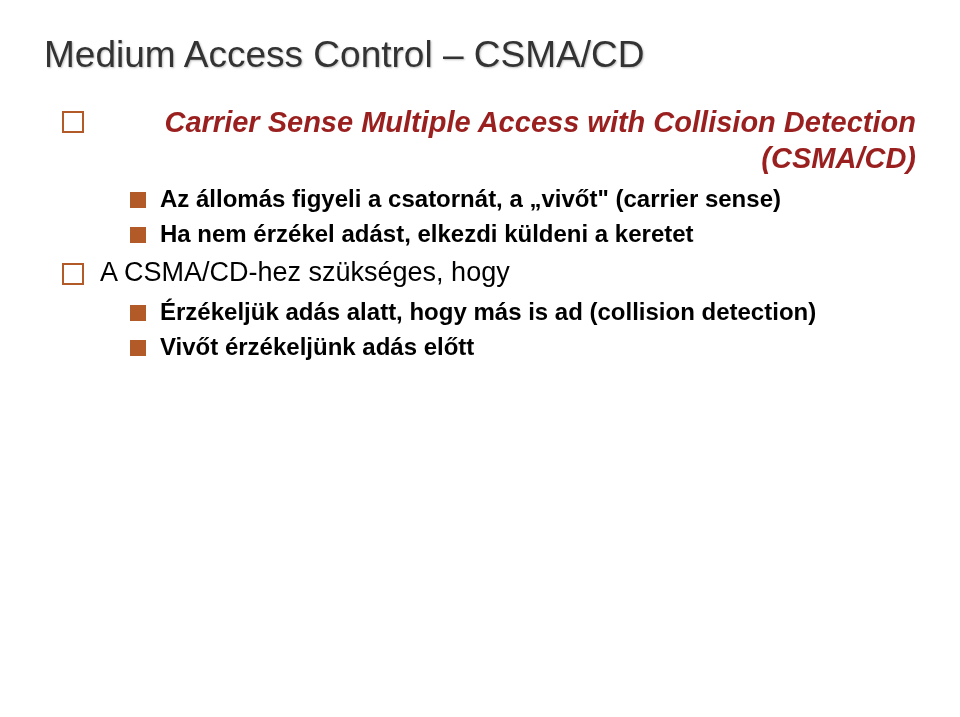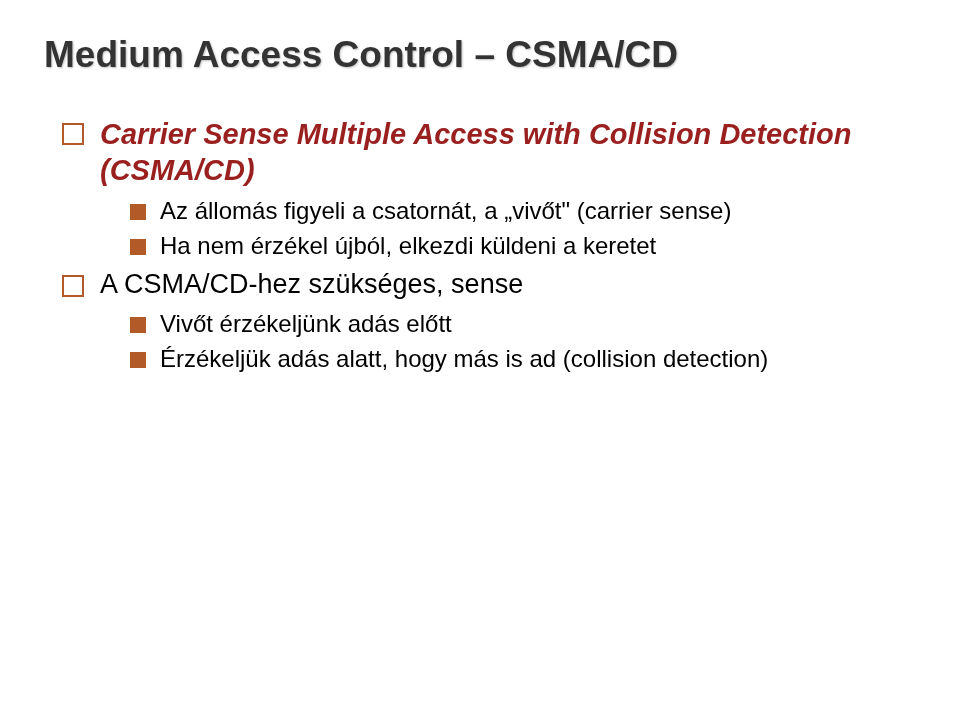--- a/index.html
+++ b/index.html
@@ -1,59 +1,59 @@
 <!DOCTYPE html>
 <html><head>
 <meta charset="utf-8">
 <style>
   * { margin: 0; padding: 0; box-sizing: border-box; }
   html, body { width: 960px; height: 717px; background: #fff; font-family: Verdana, Geneva, sans-serif; overflow: hidden; }
   .slide { width: 960px; height: 717px; padding: 34px 44px 34px 44px; position: relative; }
-  .title { font-size: 37px; color: #333; margin-bottom: 40px; font-weight: bold; text-shadow: 1px 1px 2px rgba(0,0,0,0.25); }
+  .title { font-size: 37px; color: #333; margin-bottom: 28px; font-weight: normal; text-shadow: 1px 1px 2px rgba(0,0,0,0.25); }
   .content { padding-left: 18px; }
   .lvl1 { display: flex; align-items: flex-start; margin-bottom: 6px; margin-top: 2px; }
   .lvl1 .bullet { width: 22px; height: 22px; border: 2.5px solid #b25a28; flex: 0 0 auto; margin-top: 7px; margin-right: 16px; }
-  .lvl1 .text { font-size: 29px; font-style: italic; font-weight: bold; color: #9a1f1f; line-height: 1.25; font-family: Verdana, sans-serif; }
+  .lvl1 .text { font-size: 29px; font-style: italic; font-weight: bold; color: #9a1f1f; line-height: 1.25; font-family: Verdana, sans-serif; text-align: right; }
   .lvl1.plain .text { font-weight: normal; font-style: normal; color: #000; font-size: 27px; }
   .lvl2-group { padding-left: 68px; margin-bottom: 6px; }
   .lvl2 { display: flex; align-items: flex-start; margin: 3px 0; }
   .lvl2 .bullet { width: 16px; height: 16px; background: #b25a28; flex: 0 0 auto; margin-top: 9px; margin-right: 14px; }
-  .lvl2 .text { font-size: 24px; color: #000; line-height: 1.35; }
+  .lvl2 .text { font-size: 24px; color: #000; line-height: 1.35; font-weight: bold; }
 </style>
 </head>
 <body>
 
 <div class="slide">
   <h1 class="title">Medium Access Control – CSMA/CD</h1>
   <div class="content">
 
     <div class="lvl1">
       <div class="bullet"></div>
       <div class="text">Carrier Sense Multiple Access with Collision Detection (CSMA/CD)</div>
     </div>
     <div class="lvl2-group">
       <div class="lvl2">
         <div class="bullet"></div>
         <div class="text">Az állomás figyeli a csatornát, a „vivőt" (carrier sense)</div>
       </div>
       <div class="lvl2">
         <div class="bullet"></div>
-        <div class="text">Ha nem érzékel újból, elkezdi küldeni a keretet</div>
+        <div class="text">Ha nem érzékel adást, elkezdi küldeni a keretet</div>
       </div>
     </div>
 
     <div class="lvl1 plain">
       <div class="bullet"></div>
-      <div class="text">A CSMA/CD-hez szükséges, sense</div>
+      <div class="text">A CSMA/CD-hez szükséges, hogy</div>
     </div>
     <div class="lvl2-group">
       <div class="lvl2">
         <div class="bullet"></div>
-        <div class="text">Vivőt érzékeljünk adás előtt</div>
+        <div class="text">Érzékeljük adás alatt, hogy más is ad (collision detection)</div>
       </div>
       <div class="lvl2">
         <div class="bullet"></div>
-        <div class="text">Érzékeljük adás alatt, hogy más is ad (collision detection)</div>
+        <div class="text">Vivőt érzékeljünk adás előtt</div>
       </div>
     </div>
 
   </div>
 </div>
 
 </body></html>

